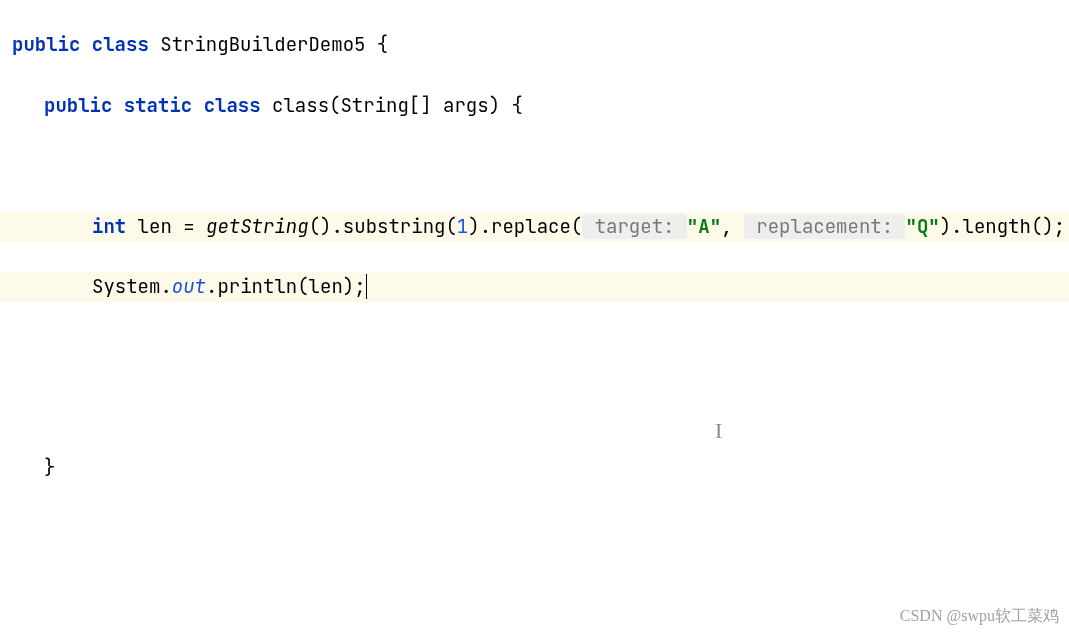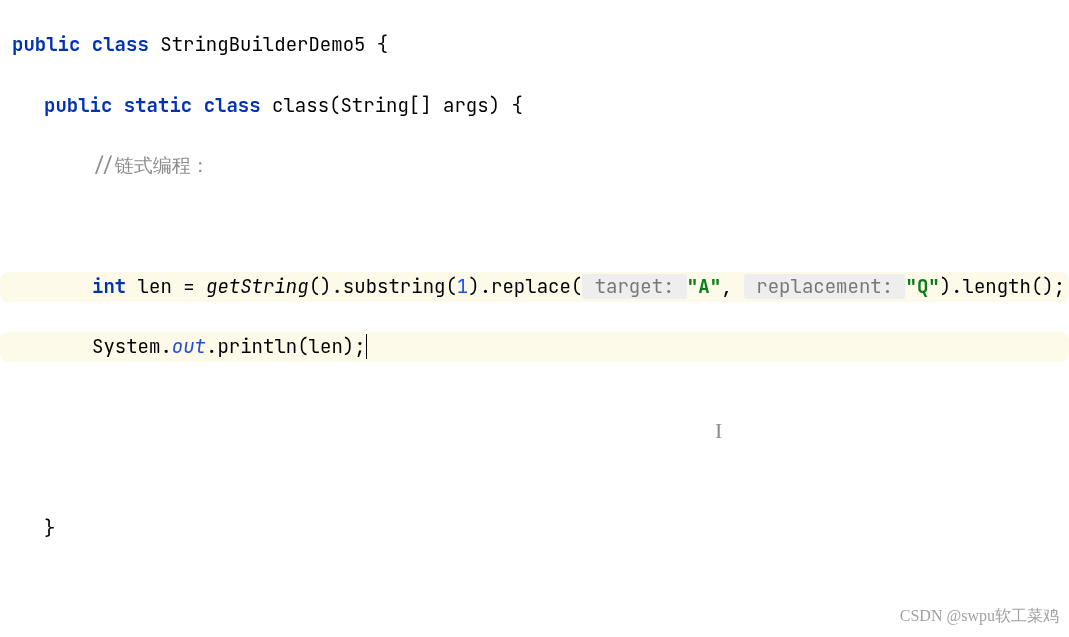--- a/index.html
+++ b/index.html
@@ -20,21 +20,20 @@
       padding-top: 0px;
     }
     .line {
       display: block;
       height: 30px;
       line-height: 30px;
       padding-left: 12px;
     }
     .highlight-line {
       background: #fdfae9;
-      border-radius: 8px;
     }
     .kw { color: #0033b3; font-weight: bold; }
     .comment { color: #8c8c8c; }
     .str { color: #067d17; font-weight: bold; }
     .num { color: #1750eb; }
     .field-italic { color: #1d4ed8; font-style: italic; }
     .method-italic { font-style: italic; }
     .param-hint {
       color: #787878;
       background: #eeeeee;
@@ -62,21 +61,20 @@
     }
     .indent1 { padding-left: 44px; }
     .indent2 { padding-left: 92px; }
   </style>
 </head>
 <body>
 
 <div class="code-area">
 <span class="line"><span class="kw">public</span> <span class="kw">class</span> <span>StringBuilderDemo5 {</span></span>
 <span class="line indent1"><span class="kw">public</span> <span class="kw">static</span> <span class="kw">class</span> <span>class(String[] args) {</span></span>
-<span class="line indent2"><span class="comment">//链式编程：</span></span>
 <span class="line"></span>
 <span class="line highlight-line indent2"><span class="kw">int</span><span> len = </span><span class="method-italic">getString</span><span>().substring(</span><span class="num">1</span><span>).replace(</span><span class="param-hint"> target: </span><span class="str">"A"</span><span>, </span><span class="param-hint"> replacement: </span><span class="str">"Q"</span><span>).length();</span></span>
 <span class="line highlight-line indent2"><span>System.</span><span class="field-italic">out</span><span>.println(len);</span><span class="cursor-caret"></span></span>
 <span class="line"></span>
 <span class="line"></span>
 <span class="line indent1"><span>}</span></span>
 <span class="line"></span>
 
 
 

